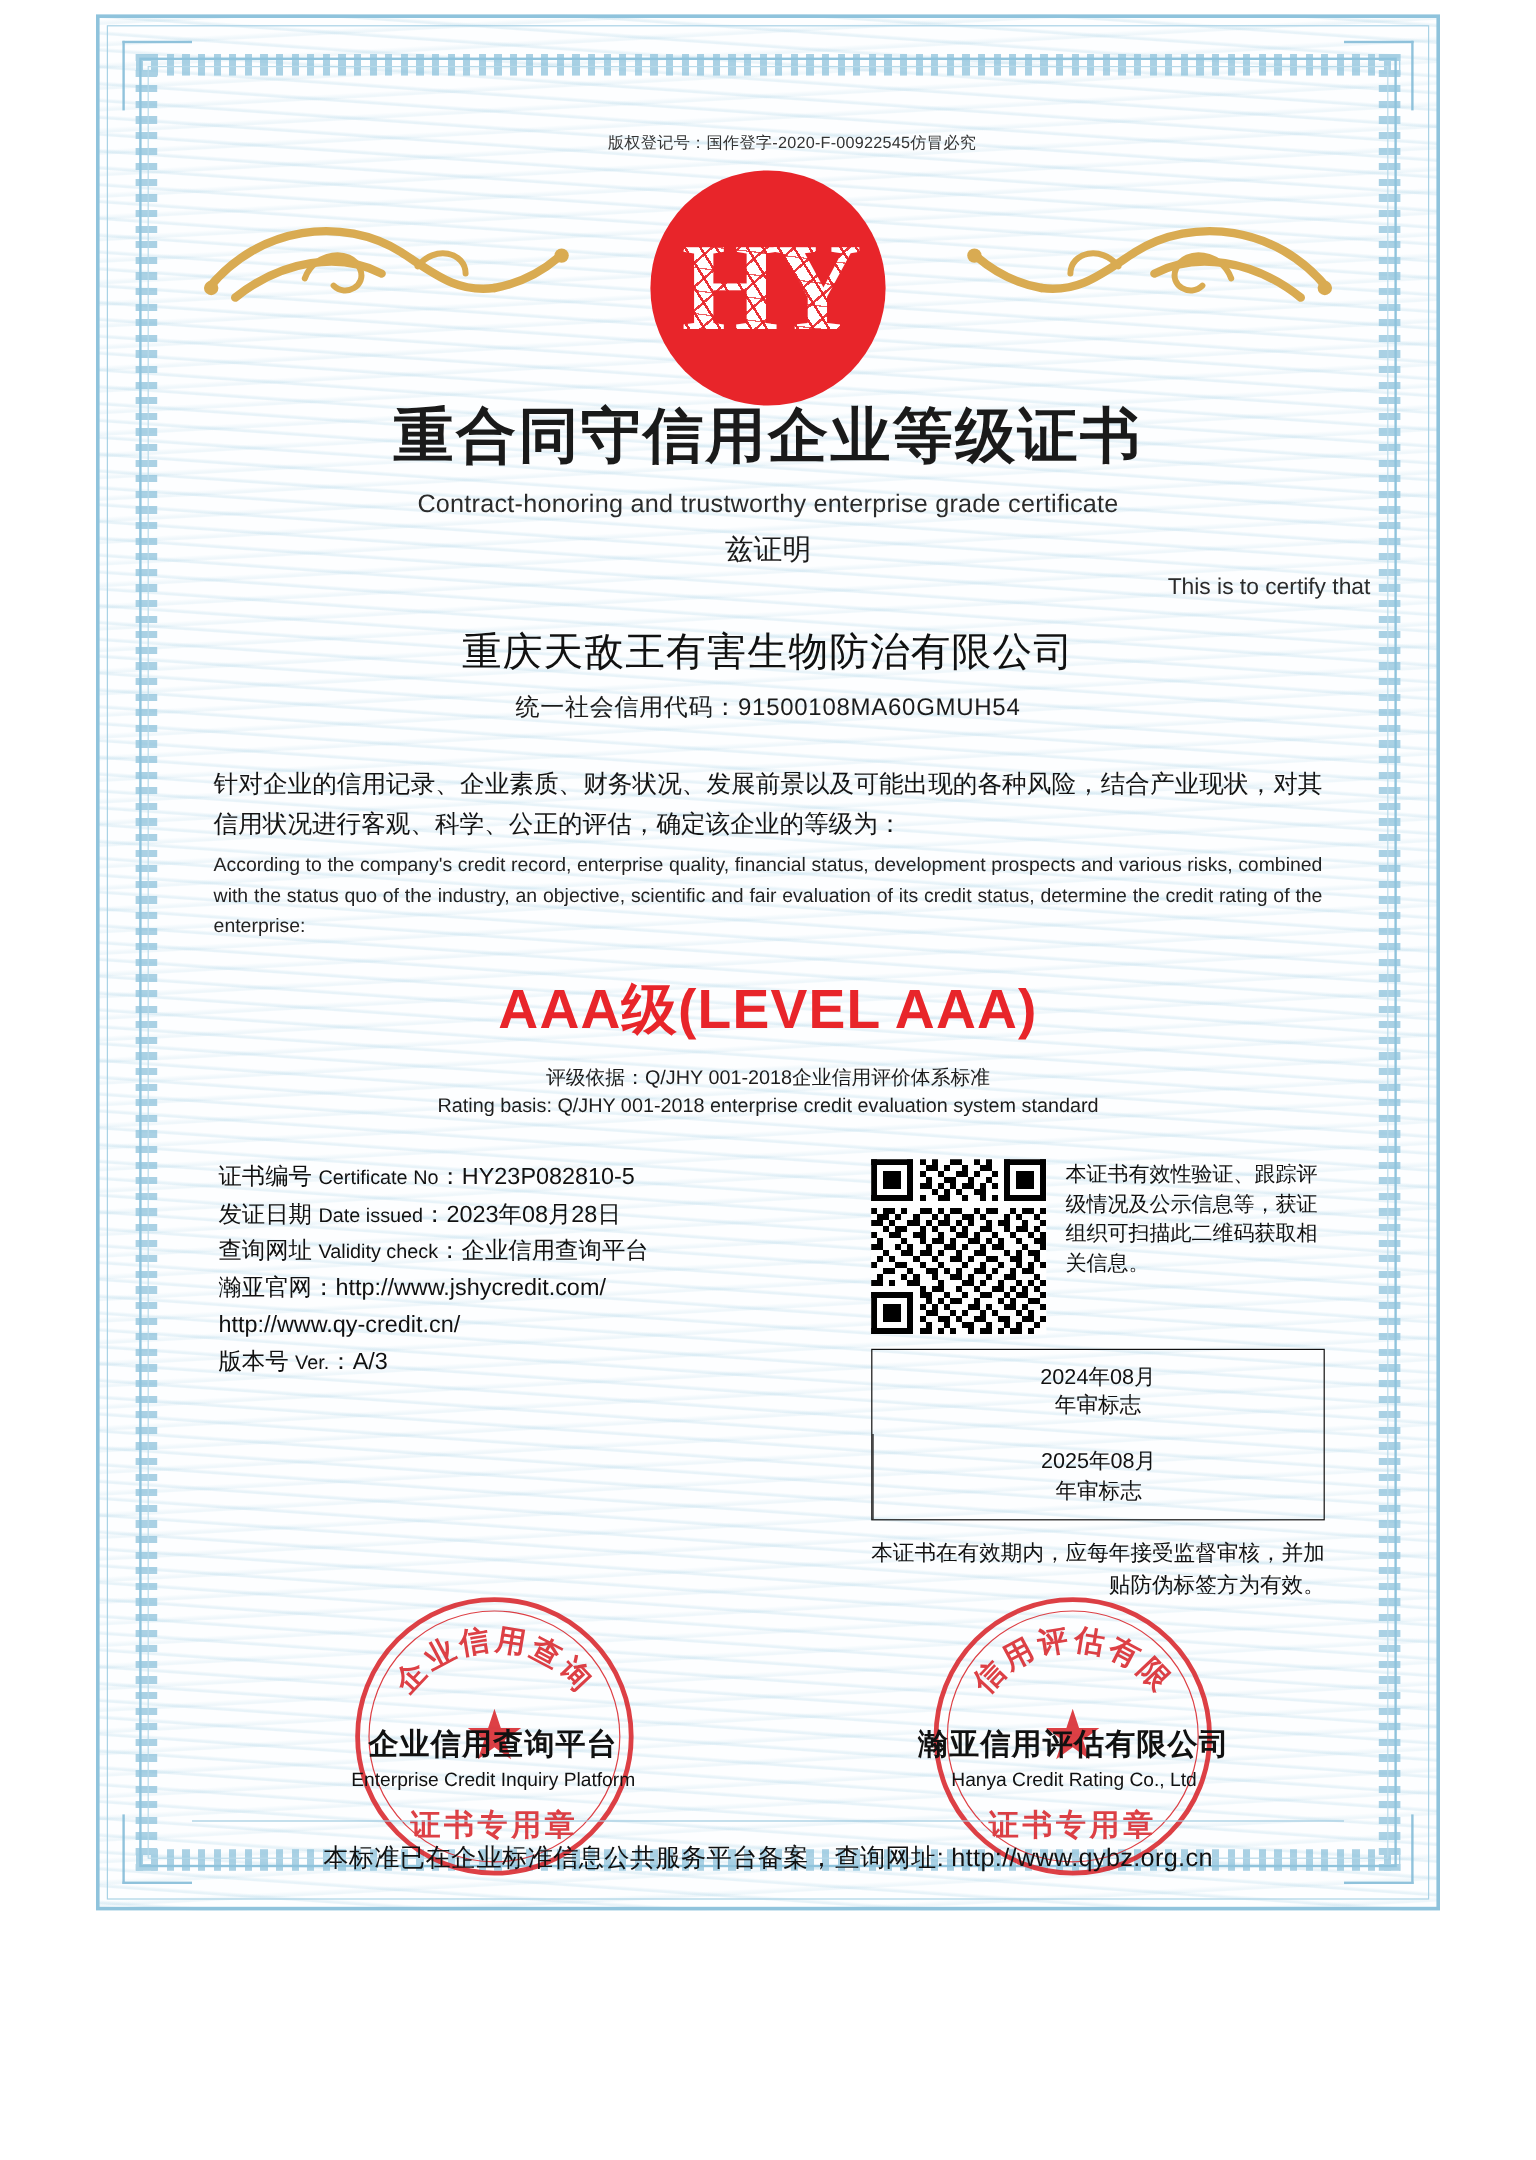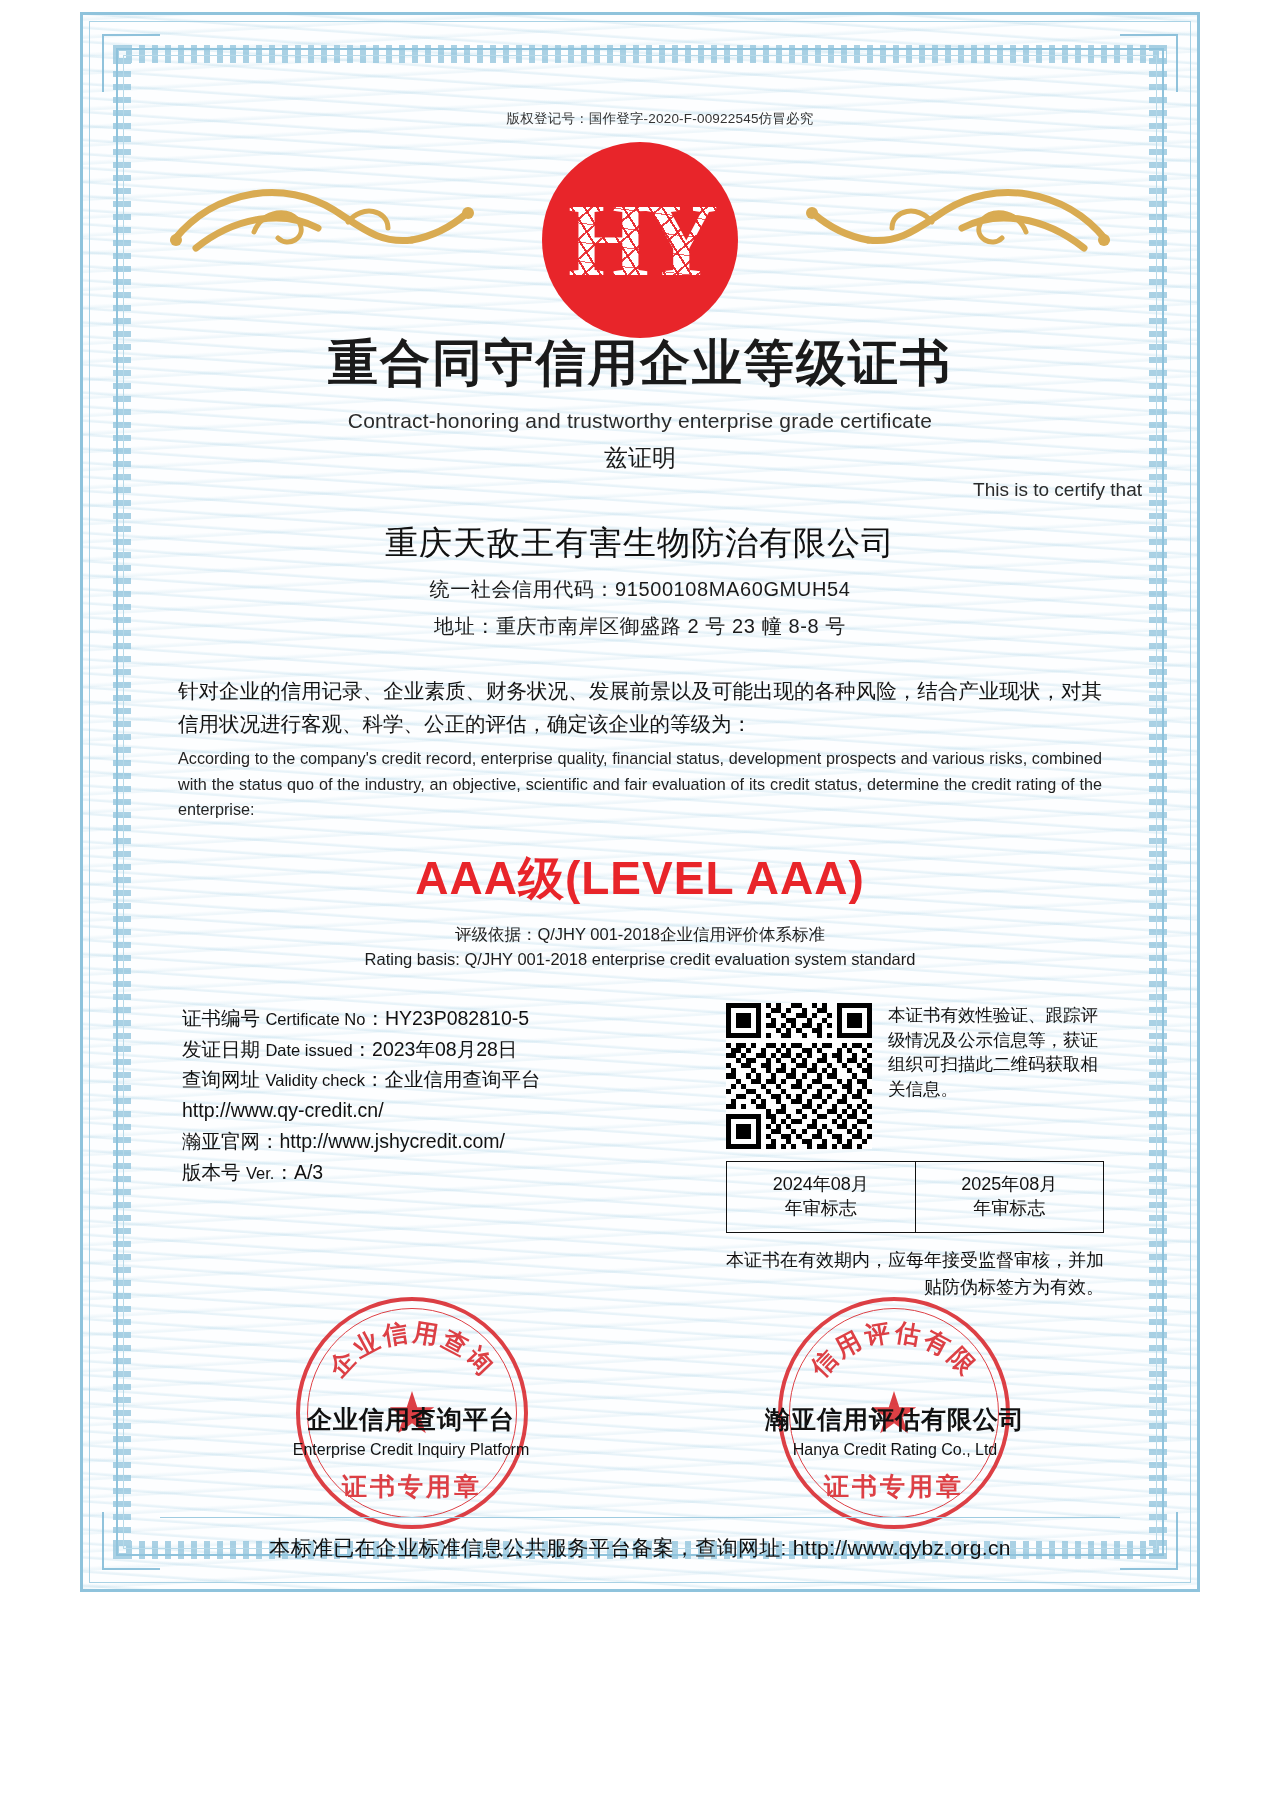--- a/index.html
+++ b/index.html
@@ -284,20 +284,21 @@
     color: #111;
     flex: 1;
   }
   .stamp-boxes {
     display: flex;
     gap: 0;
     margin-top: 12px;
     border: 1.6px solid #111;
     width: 100%;
     box-sizing: border-box;
+    flex-direction: column;
   }
   .stamp-box {
     flex: 1;
     text-align: center;
     padding: 10px 4px 12px 4px;
     font-size: 18px;
     color: #111;
     line-height: 1.35;
   }
   .stamp-box + .stamp-box { border-left: 1.6px solid #111; }
@@ -465,21 +466,20 @@
     </div>
 
     <div class="title-cn">重合同守信用企业等级证书</div>
     <div class="title-en">Contract-honoring and trustworthy enterprise grade certificate</div>
 
     <div class="certify-cn">兹证明</div>
     <div class="certify-en">This is to certify that</div>
 
     <div class="company">重庆天敌王有害生物防治有限公司</div>
     <div class="uscc">统一社会信用代码：91500108MA60GMUH54</div>
-    <div class="addr">地址：重庆市南岸区御盛路 2 号 23 幢 8-8 号</div>
 
     <div class="body-block">
       <div class="body-cn">针对企业的信用记录、企业素质、财务状况、发展前景以及可能出现的各种风险，结合产业现状，对其信用状况进行客观、科学、公正的评估，确定该企业的等级为：</div>
       <div class="body-en">According to the company's credit record, enterprise quality, financial status, development prospects and various risks, combined with the status quo of the industry, an objective, scientific and fair evaluation of its credit status, determine the credit rating of the enterprise:</div>
     </div>
 
     <div class="level">AAA级(LEVEL AAA)</div>
     <div class="basis-cn">评级依据：Q/JHY 001-2018企业信用评价体系标准</div>
     <div class="basis-en">Rating basis: Q/JHY 001-2018 enterprise credit evaluation system standard</div>
 
@@ -491,22 +491,22 @@
           <span class="lbl-en">Certificate No</span><span>：</span><span>HY23P082810-5</span>
         </div>
         <div class="line">
           <span>发证日期</span>
           <span class="lbl-en">Date issued</span><span>：</span><span>2023年08月28日</span>
         </div>
         <div class="line">
           <span>查询网址</span>
           <span class="lbl-en">Validity check</span><span>：</span><span>企业信用查询平台</span>
         </div>
+        <div class="line">瀚亚官网：http://www.jshycredit.com/</div>
         <div class="line">http://www.qy-credit.cn/</div>
-        <div class="line">瀚亚官网：http://www.jshycredit.com/</div>
         <div class="line">
           <span>版本号</span>
           <span class="lbl-en">Ver.</span><span>：</span><span>A/3</span>
         </div>
       </div>
 
       <div class="details-right">
         <div class="qr-row">
           <div class="qr">
             <svg viewBox="0 0 29 29" width="146" height="146" shape-rendering="crispEdges">

